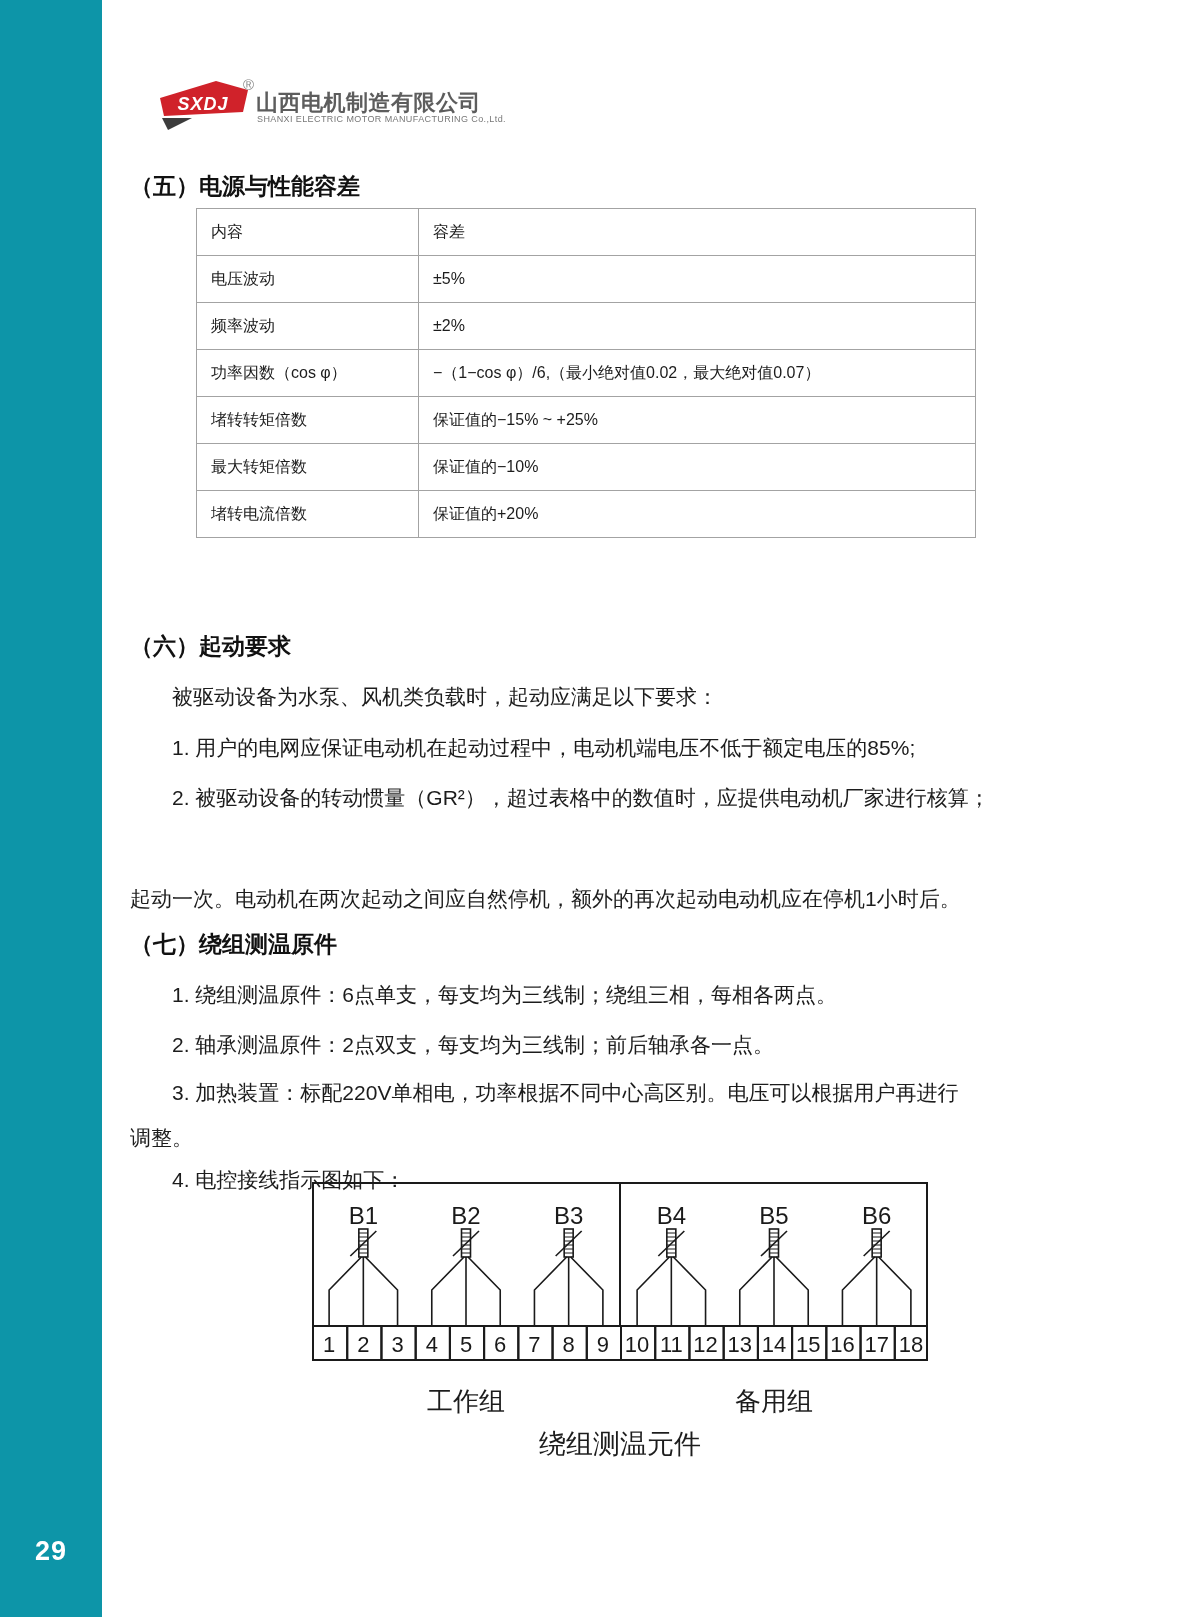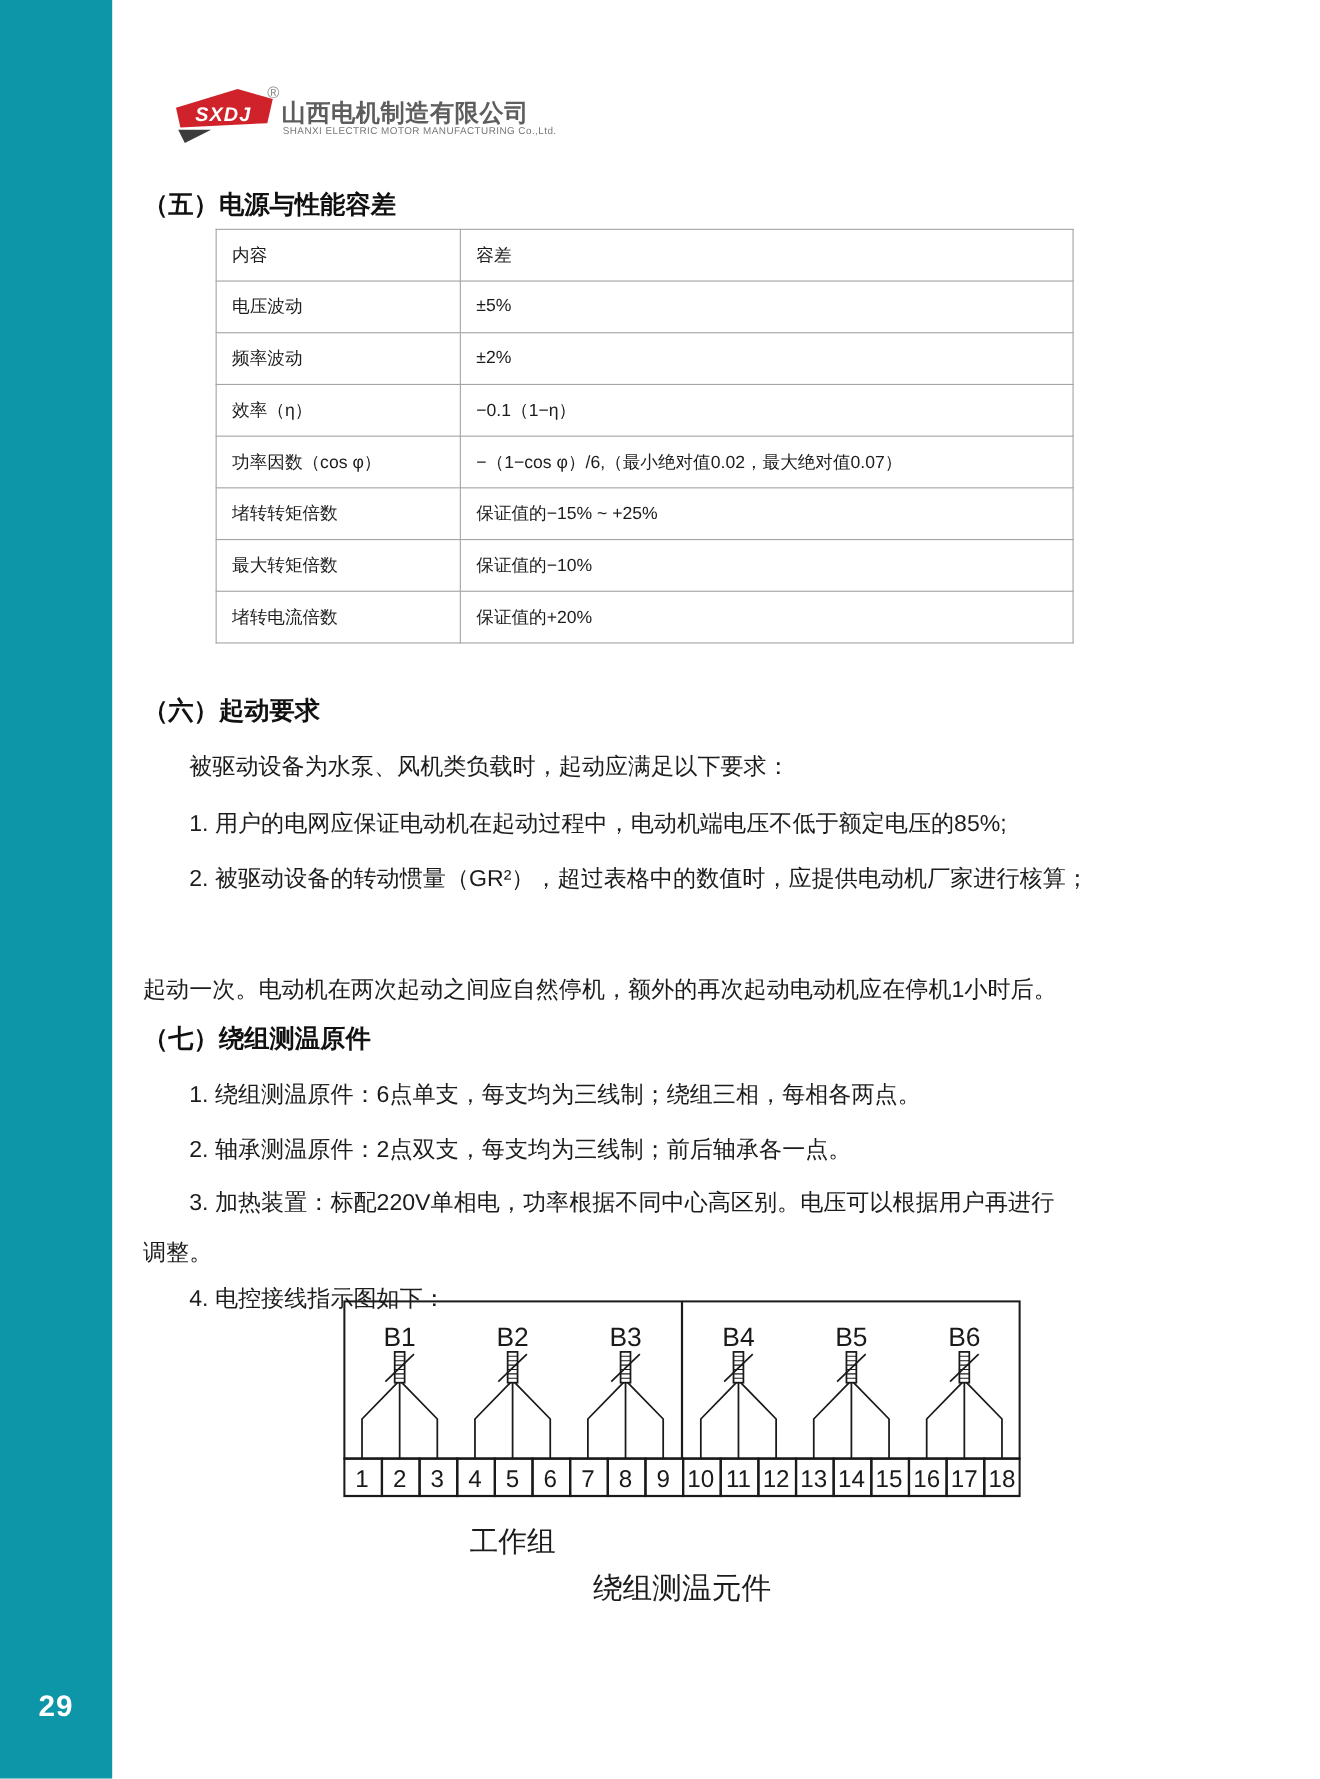--- a/index.html
+++ b/index.html
@@ -83,24 +83,20 @@
         </tr>
         <tr>
           <td>电压波动</td>
           <td>±5%</td>
         </tr>
         <tr>
           <td>频率波动</td>
           <td>±2%</td>
         </tr>
         <tr>
-          <td>效率（η）</td>
-          <td>−0.1（1−η）</td>
-        </tr>
-        <tr>
           <td>功率因数（cos φ）</td>
           <td>−（1−cos φ）/6,（最小绝对值0.02，最大绝对值0.07）</td>
         </tr>
         <tr>
           <td>堵转转矩倍数</td>
           <td>保证值的−15% ~ +25%</td>
         </tr>
         <tr>
           <td>最大转矩倍数</td>
           <td>保证值的−10%</td>
@@ -280,16 +276,17 @@
           <line x1="560.1666666666666" y1="63" x2="569.1666666666666" y2="63" stroke="#1a1a1a" stroke-width="1"></line>
           <line x1="560.1666666666666" y1="67" x2="569.1666666666666" y2="67" stroke="#1a1a1a" stroke-width="1"></line>
           <line x1="560.1666666666666" y1="71" x2="569.1666666666666" y2="71" stroke="#1a1a1a" stroke-width="1"></line>
           <line x1="551.6666666666666" y1="74" x2="577.6666666666666" y2="49" stroke="#1a1a1a" stroke-width="1.6"></line>
           <polyline points="562.6666666666666,75 530.4444444444445,108 530.4444444444445,144" fill="none" stroke="#1a1a1a" stroke-width="1.6"></polyline>
           <line x1="564.6666666666666" y1="75" x2="564.6666666666666" y2="144" stroke="#1a1a1a" stroke-width="1.6"></line>
           <polyline points="566.6666666666666,75 598.8888888888888,108 598.8888888888888,144" fill="none" stroke="#1a1a1a" stroke-width="1.6"></polyline>
         </g>
       </svg>
     <div class="group-label left">工作组</div>
+    <div class="group-label right">备用组</div>
     <div class="diagram-caption">绕组测温元件</div>
   </div>
 
 </div>
 
 </body></html>

